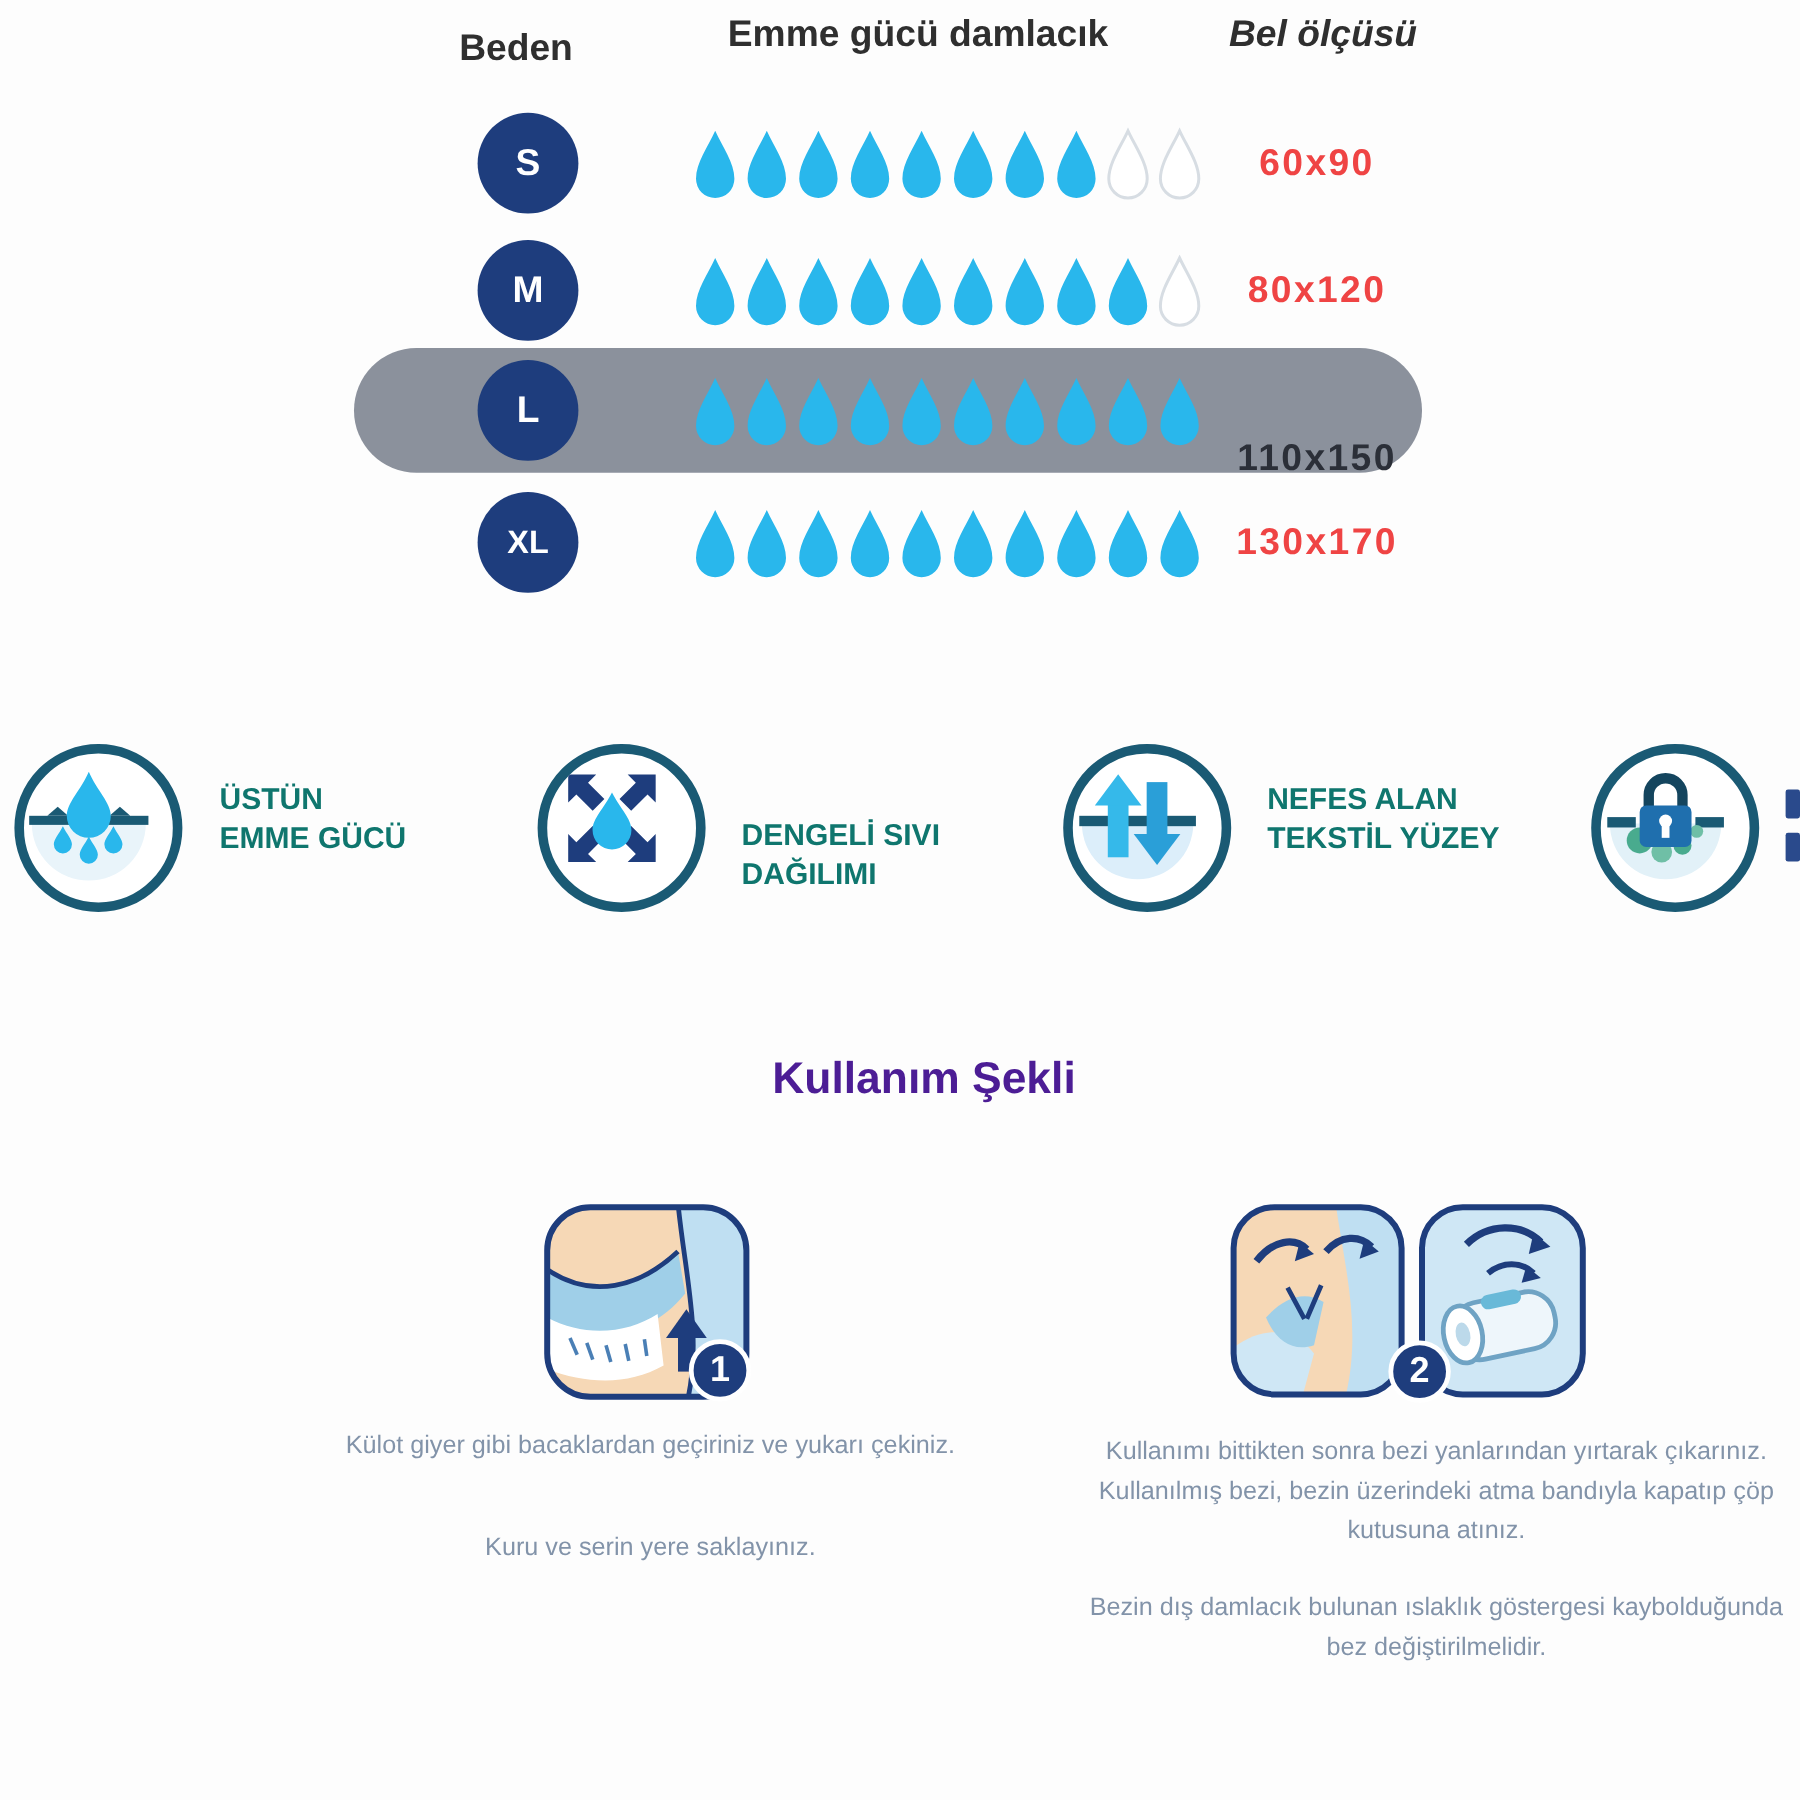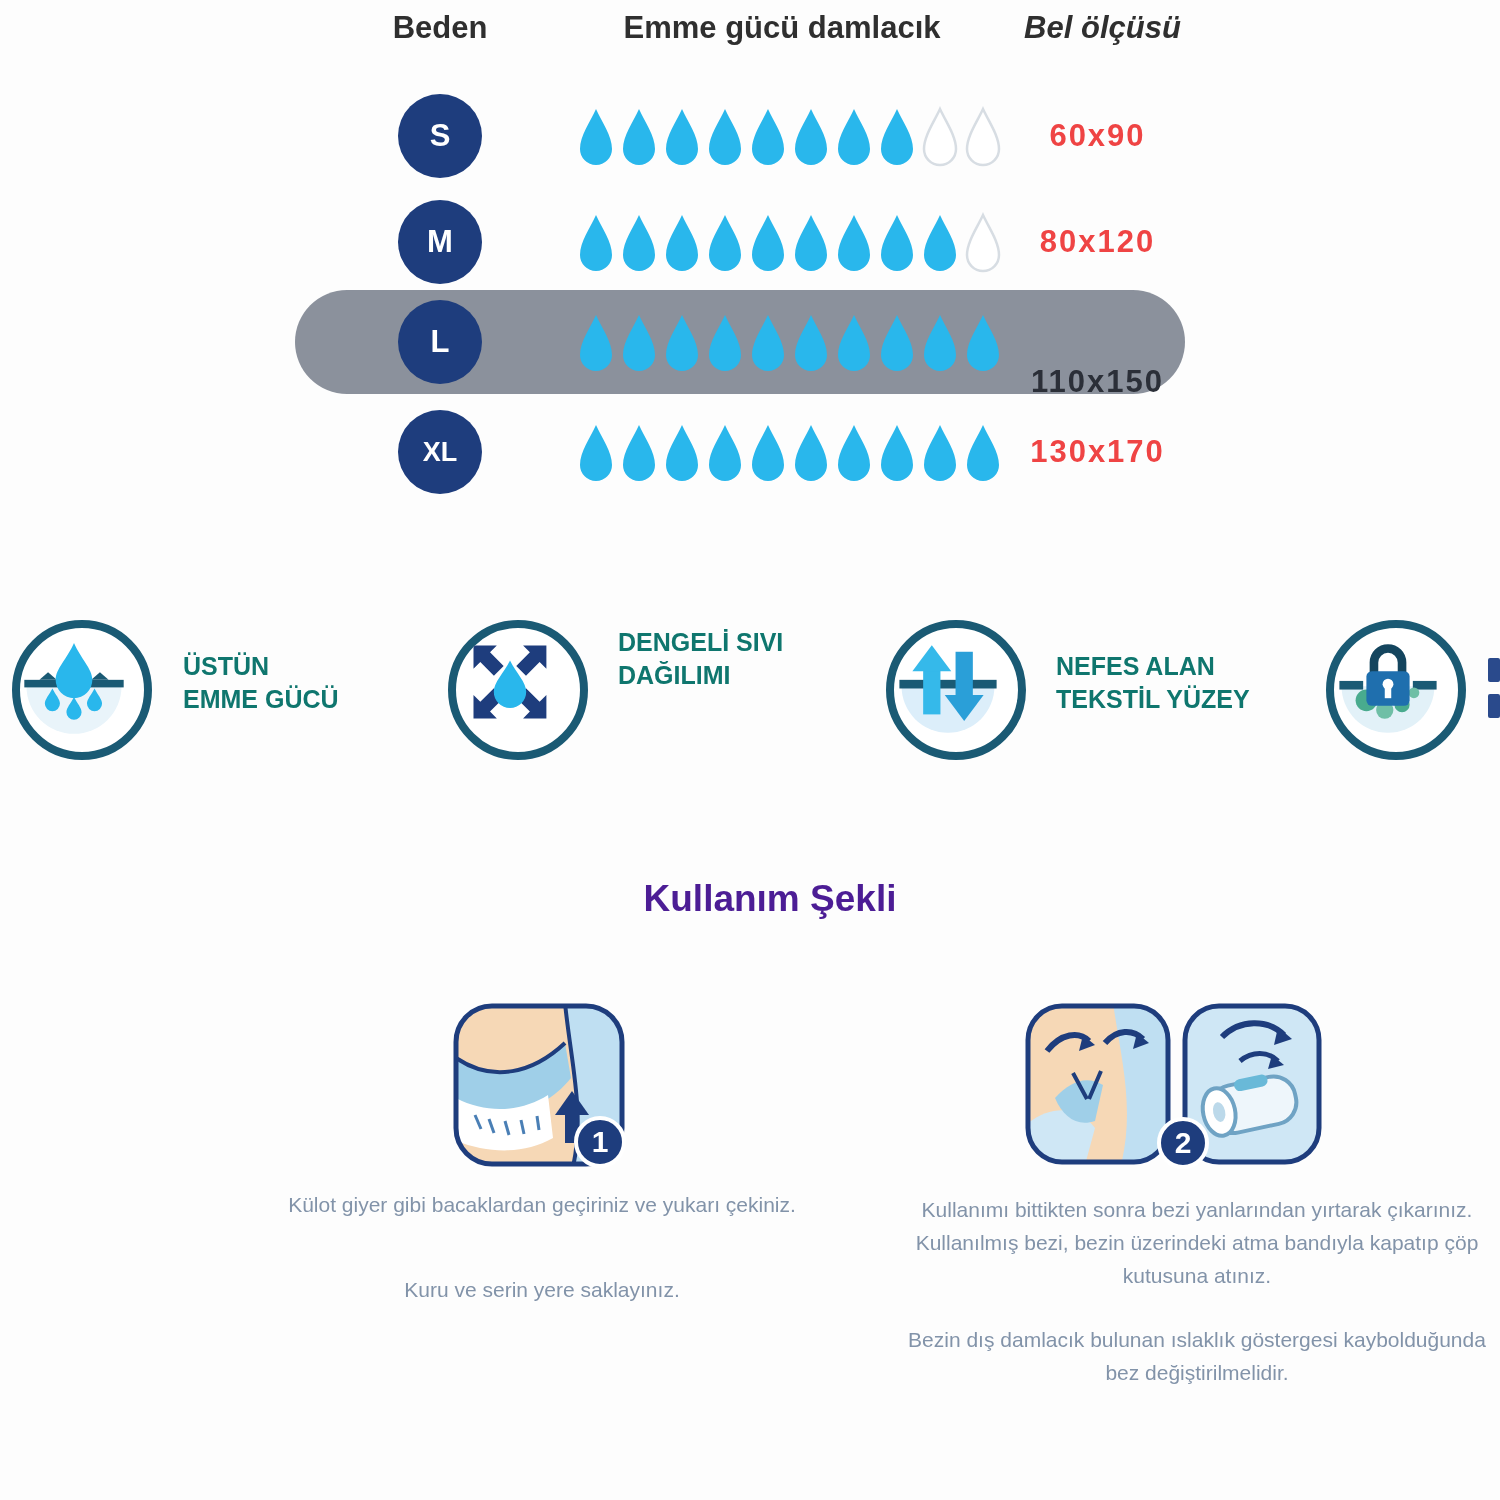--- a/index.html
+++ b/index.html
@@ -2,41 +2,41 @@
 <html><head>
 <meta charset="utf-8">
 <style>
   html,body{margin:0;padding:0;}
   body{
     width:1500px;height:1500px;position:relative;background:#fdfdfd;
     font-family:"Liberation Sans", sans-serif;overflow:hidden;
   }
   
   .col-header{position:absolute;top:10px;font-size:31px;font-weight:bold;color:#2f2f2f;text-align:center;}
-  .hdr-size{left:375px;width:130px;}
-  .hdr-abs{left:582px;width:400px;}
+  .hdr-size{left:365px;width:130px;margin-top:12px;}
+  .hdr-abs{left:565px;width:400px;}
   .hdr-waist{left:1005px;width:195px;font-style:italic;}
   .size-row{position:absolute;left:295px;width:890px;height:104px;}
   .size-row.highlight{background:#8b919c;border-radius:54px;}
   .size-circle{
     position:absolute;left:103px;top:10px;width:84px;height:84px;border-radius:50%;
     background:#1e3d7d;color:#ffffff;font-weight:bold;font-size:31px;
     display:flex;align-items:center;justify-content:center;
   }
   .size-circle.xl{font-size:27px;}
   .droplets{position:absolute;left:281px;top:20px;width:445px;height:64px;display:flex;gap:3px;align-items:flex-end;}
   .waist{position:absolute;left:715px;top:0;width:175px;height:104px;display:flex;align-items:center;justify-content:center;
          font-size:31px;font-weight:bold;color:#ef4444;letter-spacing:2px;}
   .size-row.highlight .waist{color:#2b2f38;margin-top:40px;}
   
   .feature-icon{position:absolute;width:124px;height:124px;border-radius:50%;border:8px solid #1a5a74;background:#ffffff;overflow:hidden;}
   .feature-icon svg{display:block;}
   .feature-label{position:absolute;font-size:25px;font-weight:bold;color:#0f766e;line-height:1.3;}
   .f1-icon{left:12px;top:620px;}   .f1-label{left:183px;top:650px;}
-  .f2-icon{left:448px;top:620px;}  .f2-label{left:618px;top:626px;}
+  .f2-icon{left:448px;top:620px;}  .f2-label{left:618px;top:680px;}
   .f3-icon{left:886px;top:620px;}  .f3-label{left:1056px;top:650px;}
   .f4-icon{left:1326px;top:620px;}
   .clip-frag{position:absolute;background:#2a4a8c;border-radius:2px;}
   .frag1{left:1488px;top:658px;width:12px;height:24px;}
   .frag2{left:1488px;top:694px;width:12px;height:24px;}
   
   .usage-title{position:absolute;left:0;top:878px;width:1500px;text-align:center;
                font-size:37px;font-weight:bold;color:#4c1d95;padding-left:20px;}
   .step-img{position:absolute;}
   .badge{position:absolute;width:52px;height:52px;border-radius:50%;background:#1e3d7d;border:4px solid #ffffff;

